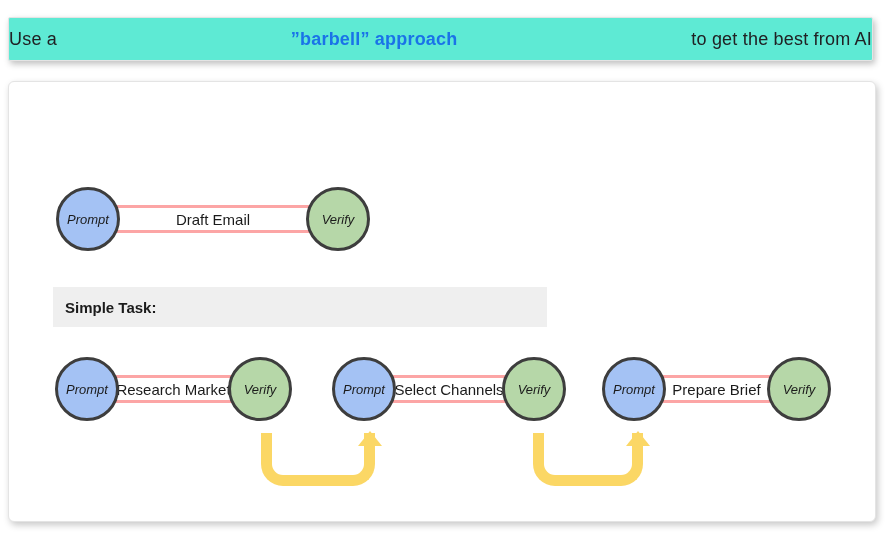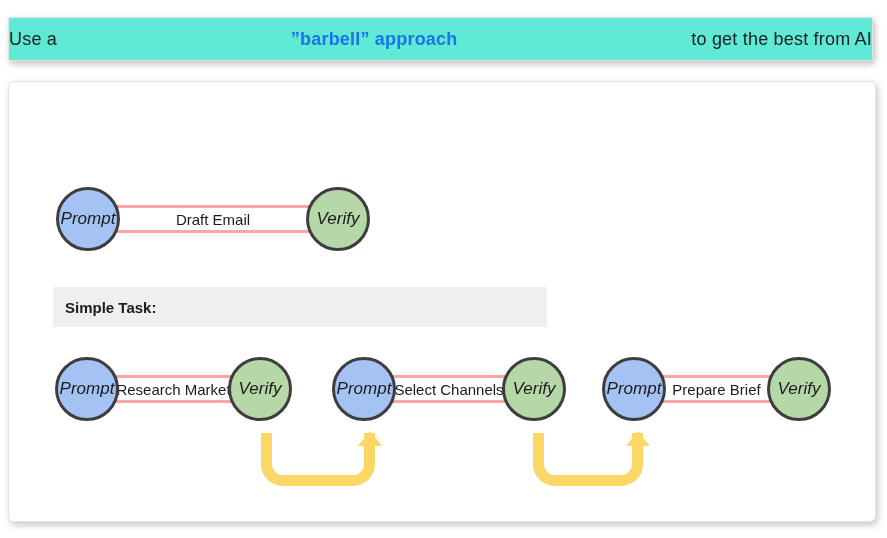--- a/index.html
+++ b/index.html
@@ -33,21 +33,21 @@
   .barbell{position:absolute;height:64px;}
   .barbell .bar{
     position:absolute;left:28px;right:28px;top:18px;height:22px;
     background:#ffffff;border:3px solid #fca5a5;
     display:flex;align-items:center;justify-content:center;
     font-size:15px;color:#1b1b1b;z-index:0;}
   .node{
     position:absolute;top:0;width:58px;height:58px;border-radius:50%;
     border:3px solid #3d3d3d;z-index:1;
     display:flex;align-items:center;justify-content:center;
-    font-size:17px;font-style:italic;color:#1b1b1b;}
+    font-size:13px;font-style:italic;color:#1b1b1b;}
   .node.prompt{left:0;}
   .node.verify{right:0;text-align:right;}
 
   .barbell.simple-bb{left:47px;top:105px;width:314px;}
   .barbell.bb-0{left:46px;top:275px;width:237px;}
   .barbell.bb-1{left:323px;top:275px;width:234px;}
   .barbell.bb-2{left:593px;top:275px;width:229px;}
 
   
   .loop-arrow{

